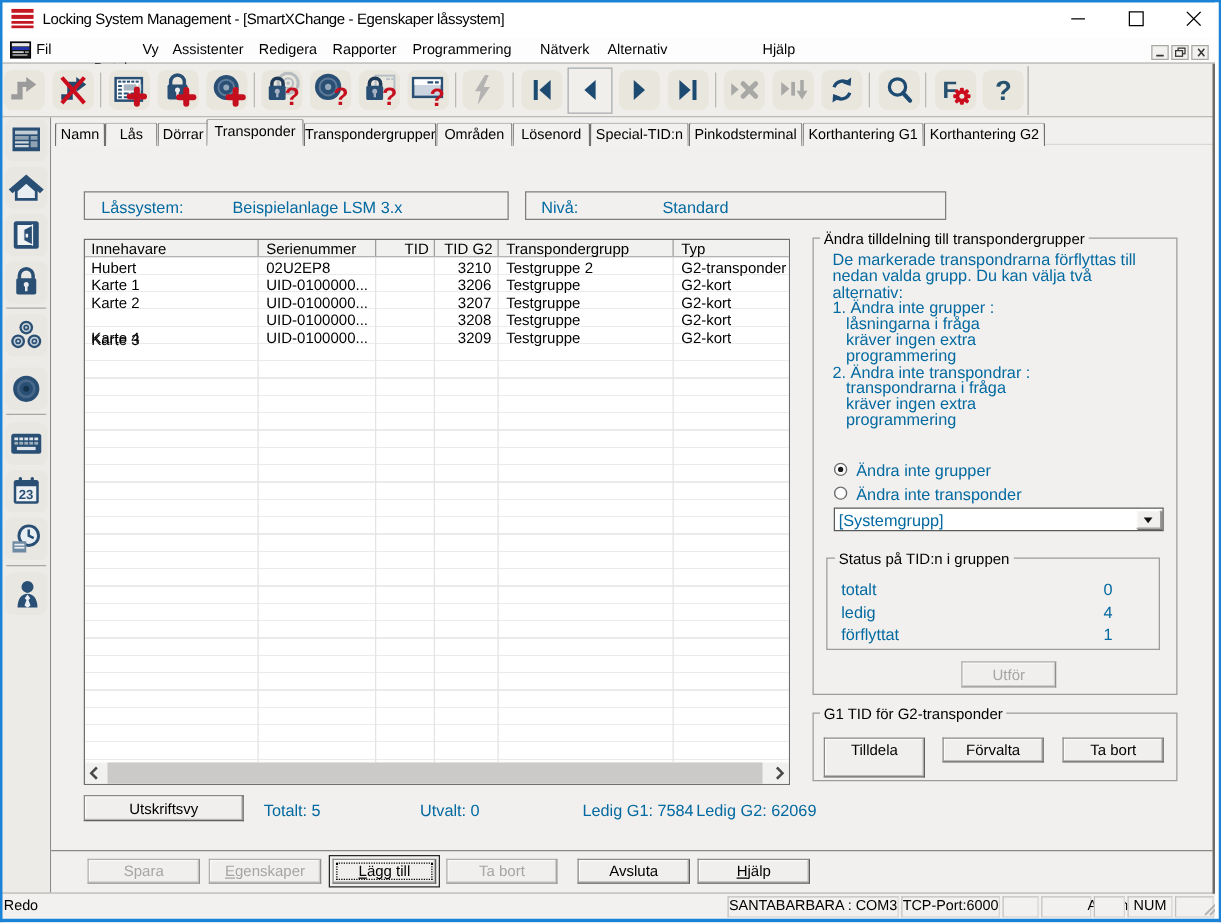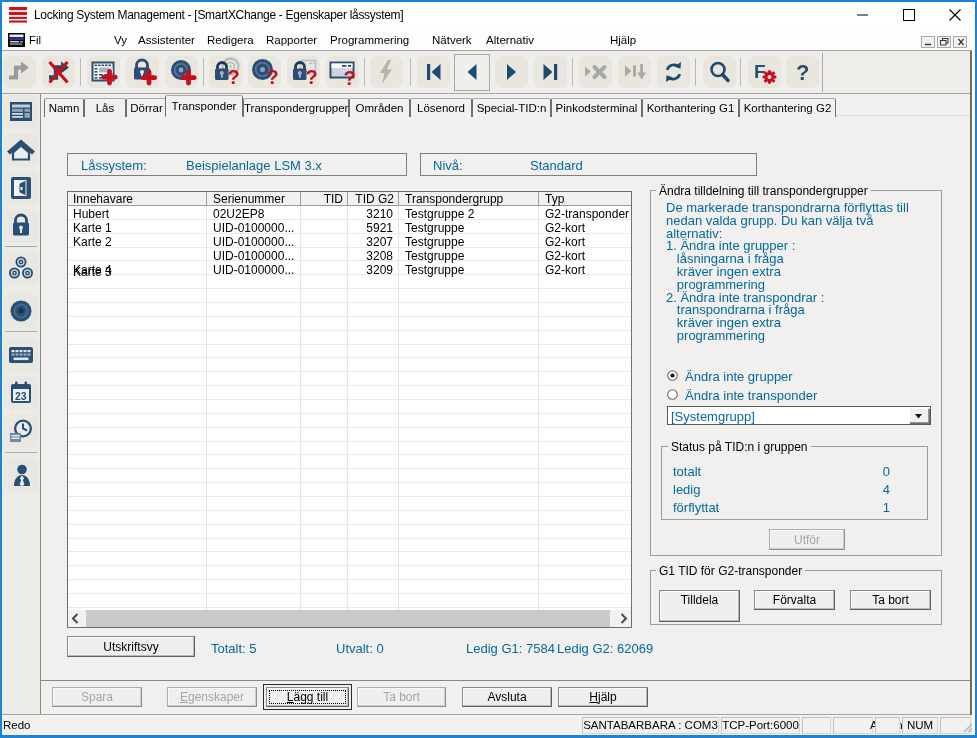--- a/index.html
+++ b/index.html
@@ -403,21 +403,21 @@
     <div class="abs" style="left:398px;top:206px;width:1px;height:404px;background:#e4e4e4;"></div>
     <div class="abs" style="left:538px;top:206px;width:1px;height:404px;background:#e4e4e4;"></div>
 
     <div class="cell" style="left:73px;top:207px;">Hubert</div>
     <div class="cell" style="left:213px;top:207px;">02U2EP8</div>
     <div class="cell" style="left:353px;top:207px;width:40px;text-align:right;">3210</div>
     <div class="cell" style="left:405px;top:207px;">Testgruppe 2</div>
     <div class="cell" style="left:545px;top:207px;">G2-transponder</div>
     <div class="cell" style="left:73px;top:221px;">Karte 1</div>
     <div class="cell" style="left:213px;top:221px;">UID-0100000...</div>
-    <div class="cell" style="left:353px;top:221px;width:40px;text-align:right;">5921</div>
+    <div class="cell" style="left:353px;top:221px;width:40px;text-align:right;">3206</div>
     <div class="cell" style="left:405px;top:221px;">Testgruppe</div>
     <div class="cell" style="left:545px;top:221px;">G2-kort</div>
     <div class="cell" style="left:73px;top:235px;">Karte 2</div>
     <div class="cell" style="left:213px;top:235px;">UID-0100000...</div>
     <div class="cell" style="left:353px;top:235px;width:40px;text-align:right;">3207</div>
     <div class="cell" style="left:405px;top:235px;">Testgruppe</div>
     <div class="cell" style="left:545px;top:235px;">G2-kort</div>
     <div class="cell" style="left:73px;top:265px;">Karte 3</div>
     <div class="cell" style="left:213px;top:249px;">UID-0100000...</div>
     <div class="cell" style="left:353px;top:249px;width:40px;text-align:right;">3208</div>
@@ -436,21 +436,21 @@
       <path d="M553.5 4 L558 8.5 L553.5 13" fill="none" stroke="#4a4a4a" stroke-width="2"></path>
     </svg>
 
     <div class="btn" style="left:67px;top:636px;width:128px;height:21px;line-height:20px;">Utskriftsvy</div>
     <div class="abs t12" style="left:211px;top:641px;">Totalt: 5</div>
     <div class="abs t12" style="left:336px;top:641px;">Utvalt: 0</div>
     <div class="abs t12" style="left:466px;top:641px;">Ledig G1: 7584</div>
     <div class="abs t12" style="left:557px;top:641px;">Ledig G2: 62069</div>
 
     <div class="abs" style="left:41px;top:680px;width:929px;height:1px;background:#898885;"></div>
-    <div class="btn dis" style="left:52px;top:687px;width:90px;height:20px;line-height:19px;">Spara</div>
+    <div class="btn dis" style="left:70px;top:687px;width:90px;height:20px;line-height:19px;">Spara</div>
     <div class="btn dis" style="left:167px;top:687px;width:90px;height:20px;line-height:19px;"><span style="text-decoration:underline;">E</span>genskaper</div>
     <div class="abs" style="left:263px;top:684px;width:89px;height:26px;border:1.5px solid #2a2a2a;box-sizing:border-box;"></div>
     <div class="btn" style="left:266px;top:687px;width:83px;height:20px;line-height:19px;outline:1px dotted #000;outline-offset:-4px;"><span style="text-decoration:underline;">L</span>ägg till</div>
     <div class="btn dis" style="left:357px;top:687px;width:89px;height:20px;line-height:19px;">Ta bort</div>
     <div class="btn" style="left:462px;top:687px;width:90px;height:20px;line-height:19px;">Avsluta</div>
     <div class="btn" style="left:558px;top:687px;width:90px;height:20px;line-height:19px;"><span style="text-decoration:underline;">H</span>jälp</div>
   </div>
   <div id="rightpanel">
     <div class="gbox" style="left:650px;top:190px;width:292px;height:366px;"></div>
     <div class="glabel" style="left:656px;top:184px;">Ändra tilldelning till transpondergrupper</div>

